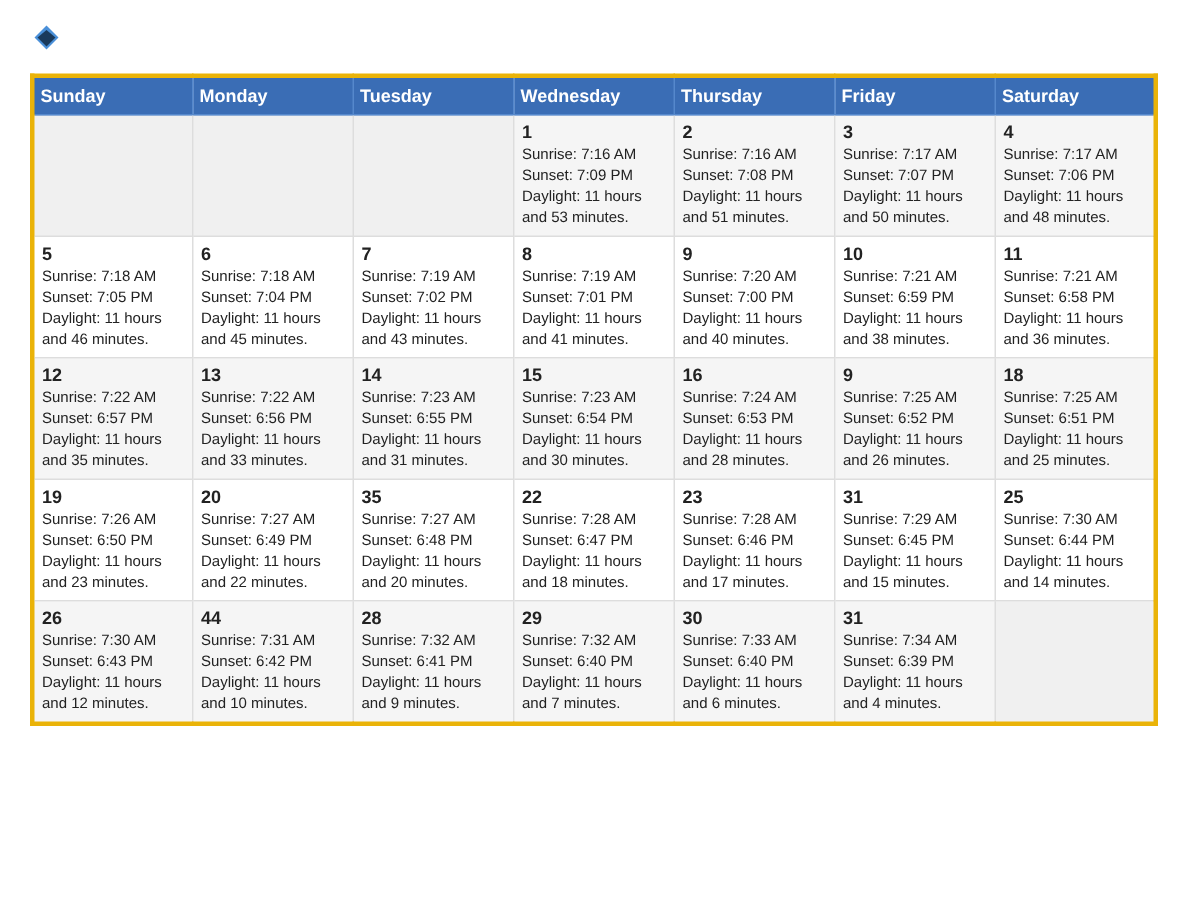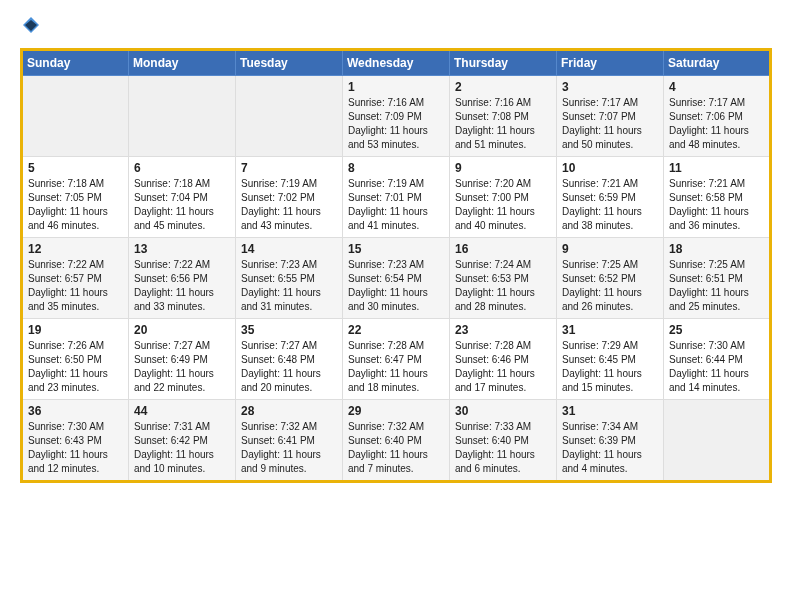--- a/index.html
+++ b/index.html
@@ -229,21 +229,21 @@
             <div class="day-num">31</div>
             <div class="cell-text">Sunrise: 7:29 AM<br>Sunset: 6:45 PM<br>Daylight: 11 hours and 15 minutes.</div>
           </td>
           <td>
             <div class="day-num">25</div>
             <div class="cell-text">Sunrise: 7:30 AM<br>Sunset: 6:44 PM<br>Daylight: 11 hours and 14 minutes.</div>
           </td>
         </tr>
         <tr>
           <td>
-            <div class="day-num">36</div>
+            <div class="day-num">26</div>
             <div class="cell-text">Sunrise: 7:30 AM<br>Sunset: 6:43 PM<br>Daylight: 11 hours and 12 minutes.</div>
           </td>
           <td>
             <div class="day-num">44</div>
             <div class="cell-text">Sunrise: 7:31 AM<br>Sunset: 6:42 PM<br>Daylight: 11 hours and 10 minutes.</div>
           </td>
           <td>
             <div class="day-num">28</div>
             <div class="cell-text">Sunrise: 7:32 AM<br>Sunset: 6:41 PM<br>Daylight: 11 hours and 9 minutes.</div>
           </td>

